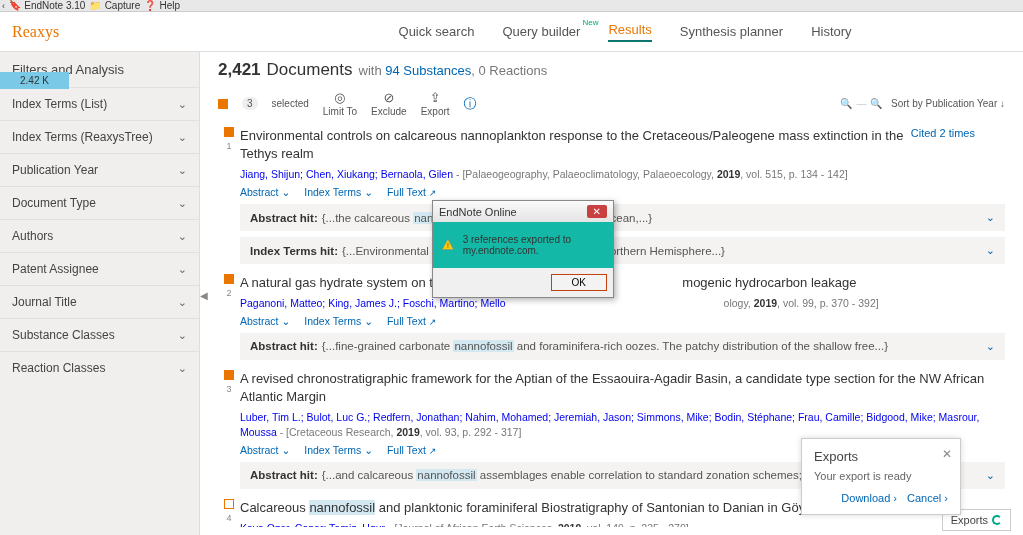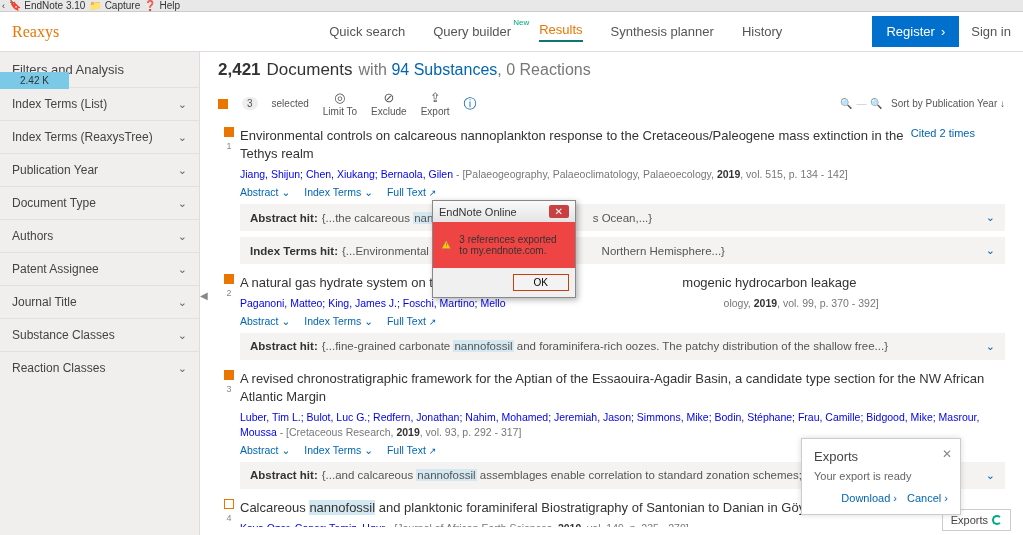--- a/index.html
+++ b/index.html
@@ -24,21 +24,21 @@
 .main { display: flex; height: calc(100% - 52px); }
 .sidebar { width: 200px; background: #f0efed; border-right: 1px solid #ddd; }
 .sidebar-header { padding: 10px 12px; font-size: 13px; color: #444; font-weight: normal; }
 .filter-item { padding: 9px 12px; font-size: 12px; color: #444; border-top: 1px solid #e2e0dd; display: flex; justify-content: space-between; align-items: center; cursor: pointer; }
 .chev-down { font-size: 11px; color: #666; }
 
 .content { flex: 1; padding: 8px 18px 0 18px; overflow: hidden; position: relative; }
 .content-header { display: flex; align-items: baseline; gap: 6px; }
 .doc-count { font-size: 17px; font-weight: bold; color: #333; }
 .doc-label { font-size: 17px; color: #333; }
-.sub-counts { font-size: 16px; color: #777; }
+.sub-counts { font-size: 13px; color: #777; }
 .sub-counts a { color: #0066b3; text-decoration: none; }
 
 .toolbar { display: flex; align-items: center; margin-top: 10px; gap: 14px; font-size: 10px; color: #555;}
 .select-box { width: 10px; height: 10px; border: 1px solid #ea7600; background: #ea7600; display: inline-block; }
 .sel-count { background: #eee; border-radius: 8px; padding: 1px 5px; font-size: 10px; }
 .tool-btn { display: flex; flex-direction: column; align-items: center; gap: 1px; cursor: pointer; color: #555; }
 .tool-icon { font-size: 13px; color: #555; }
 .toolbar-right { margin-left: auto; display: flex; align-items: center; gap: 8px; font-size: 10px; color: #555;}
 .zoom-icons { display: flex; align-items: center; gap: 4px; }
 
@@ -58,24 +58,24 @@
 .result-links span { color: #0066b3; cursor: pointer; }
 .hit-box { background: #f4f3f1; padding: 7px 10px; margin-top: 6px; font-size: 11.5px; color: #555; display: flex; align-items: center; }
 .hit-box .label { font-weight: bold; color: #333; margin-right: 4px; }
 .hit-box .hl { background: #d4e8f2; padding: 0 1px; }
 .hit-box .expand { margin-left: auto; color: #0066b3; cursor: pointer; font-size: 11px; }
 .ext-icon { color: #0066b3; font-size: 9px; }
 
 .collapse-caret { position: absolute; left: 200px; top: 290px; font-size: 10px; color: #888; cursor: pointer; z-index: 3; }
 
 
-.modal { position: absolute; left: 432px; top: 200px; width: 144px; background: #f0f0f0; border: 1px solid #888; box-shadow: 2px 2px 6px rgba(0,0,0,0.3); z-index: 100; font-size: 11px; }
+.modal { position: absolute; left: 432px; top: 200px; width: 182px; background: #f0f0f0; border: 1px solid #888; box-shadow: 2px 2px 6px rgba(0,0,0,0.3); z-index: 100; font-size: 11px; }
 .modal-title { background: linear-gradient(#fafafa,#e4e4e4); padding: 4px 6px; display: flex; align-items: center; font-size: 11px; color: #333; }
 .modal-close { margin-left: auto; background: #c94040; color: #fff; padding: 0 6px; border-radius: 2px; cursor: pointer; font-size: 10px; line-height: 13px; }
-.modal-body { padding: 12px 8px; display: flex; align-items: center; gap: 8px; background: #ef4444; }
+.modal-body { padding: 12px 8px; display: flex; align-items: center; gap: 8px; background: #14b8a6; }
 .warn-icon { width: 18px; height: 18px; }
 .modal-btns { padding: 6px; text-align: right; background: #f0f0f0; }
 .ok-btn { padding: 2px 20px; font-size: 10px; background: #f3f3f3; border: 1px solid #c2410c; cursor: pointer; }
 
 
 .export-toast { position: absolute; right: 62px; bottom: 20px; width: 160px; background: #fff; border: 1px solid #ccc; box-shadow: 0 0 6px rgba(0,0,0,0.15); padding: 10px 12px; z-index: 50; }
 .export-toast h4 { font-size: 13px; color: #444; font-weight: normal; margin-bottom: 6px; }
 .export-toast .msg { font-size: 11px; color: #666; margin-bottom: 10px; }
 .export-toast .actions { display: flex; gap: 10px; justify-content: flex-end; font-size: 11px; align-items: flex-end; }
 .export-toast .actions span { color: #0066b3; cursor: pointer; }
@@ -96,27 +96,20 @@
 </div>
 
 <div class="top-nav">
   <div class="logo">Reaxys</div>
   <div class="nav-center">
     <div class="nav-link">Quick search</div>
     <div class="nav-link"><span>Query builder</span><span class="new-badge">New</span></div>
     <div class="nav-link active">Results</div>
     <div class="nav-link">Synthesis planner</div>
     <div class="nav-link">History</div>
-  </div>
-  <div class="nav-right">
-    <div class="register-btn">
-        <span>Register</span> 
-        <span>›</span>
-      </div>
-    <div class="signin-link">Sign in</div>
   </div>
 </div>
 
 <div class="count-badge">2.42 K</div>
 
 <div class="main">
   <div class="sidebar">
     <div class="sidebar-header">Filters and Analysis</div>
     <div class="filter-item">
         <span>Index Terms (List)</span>

